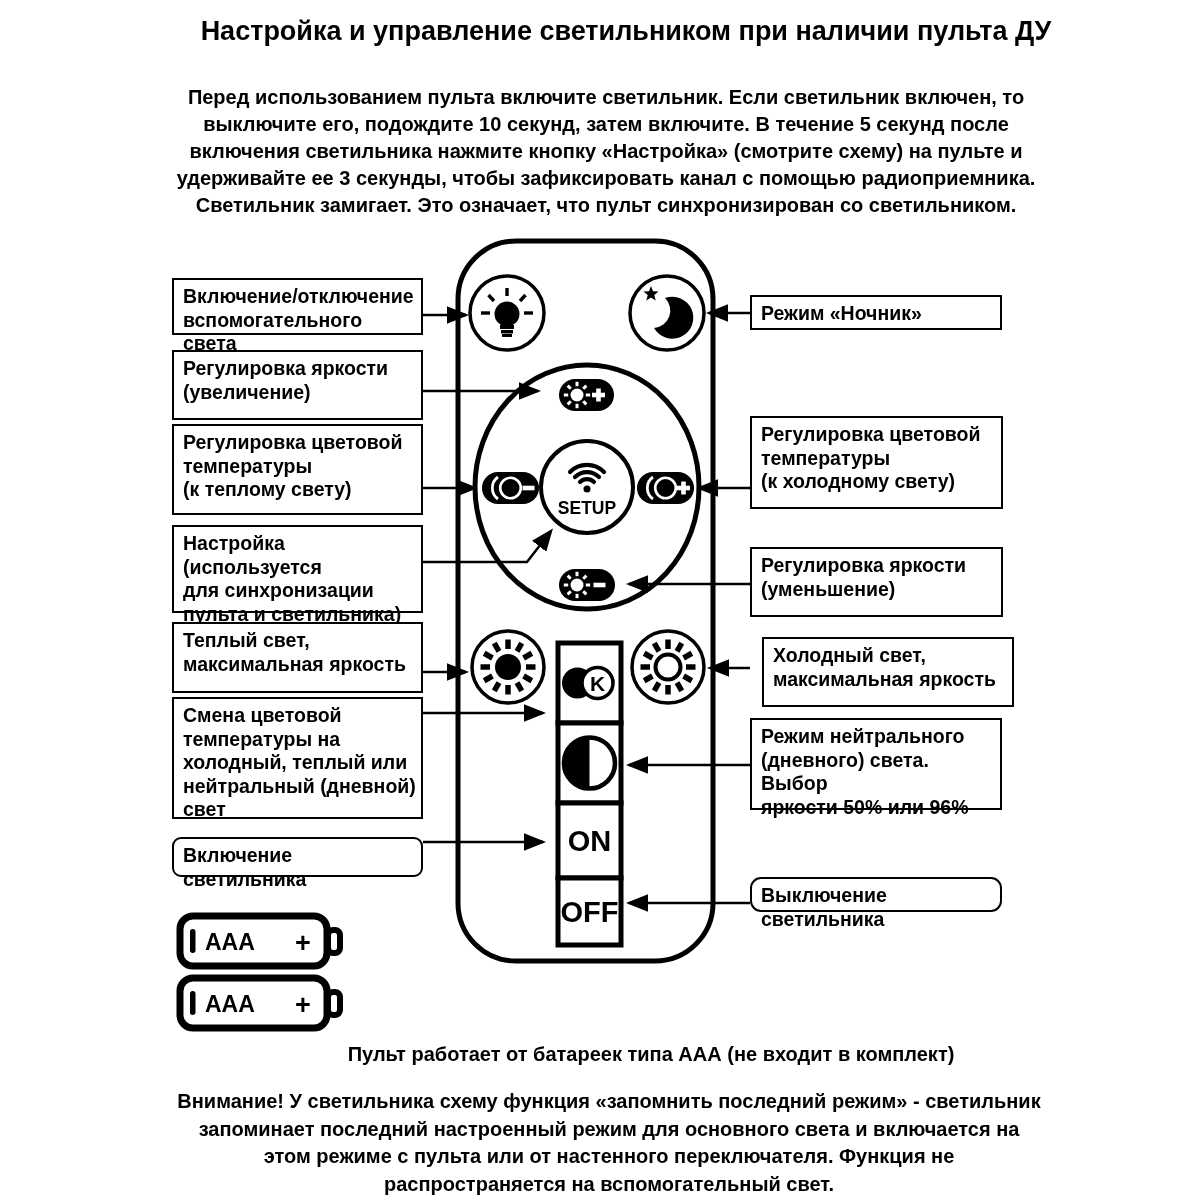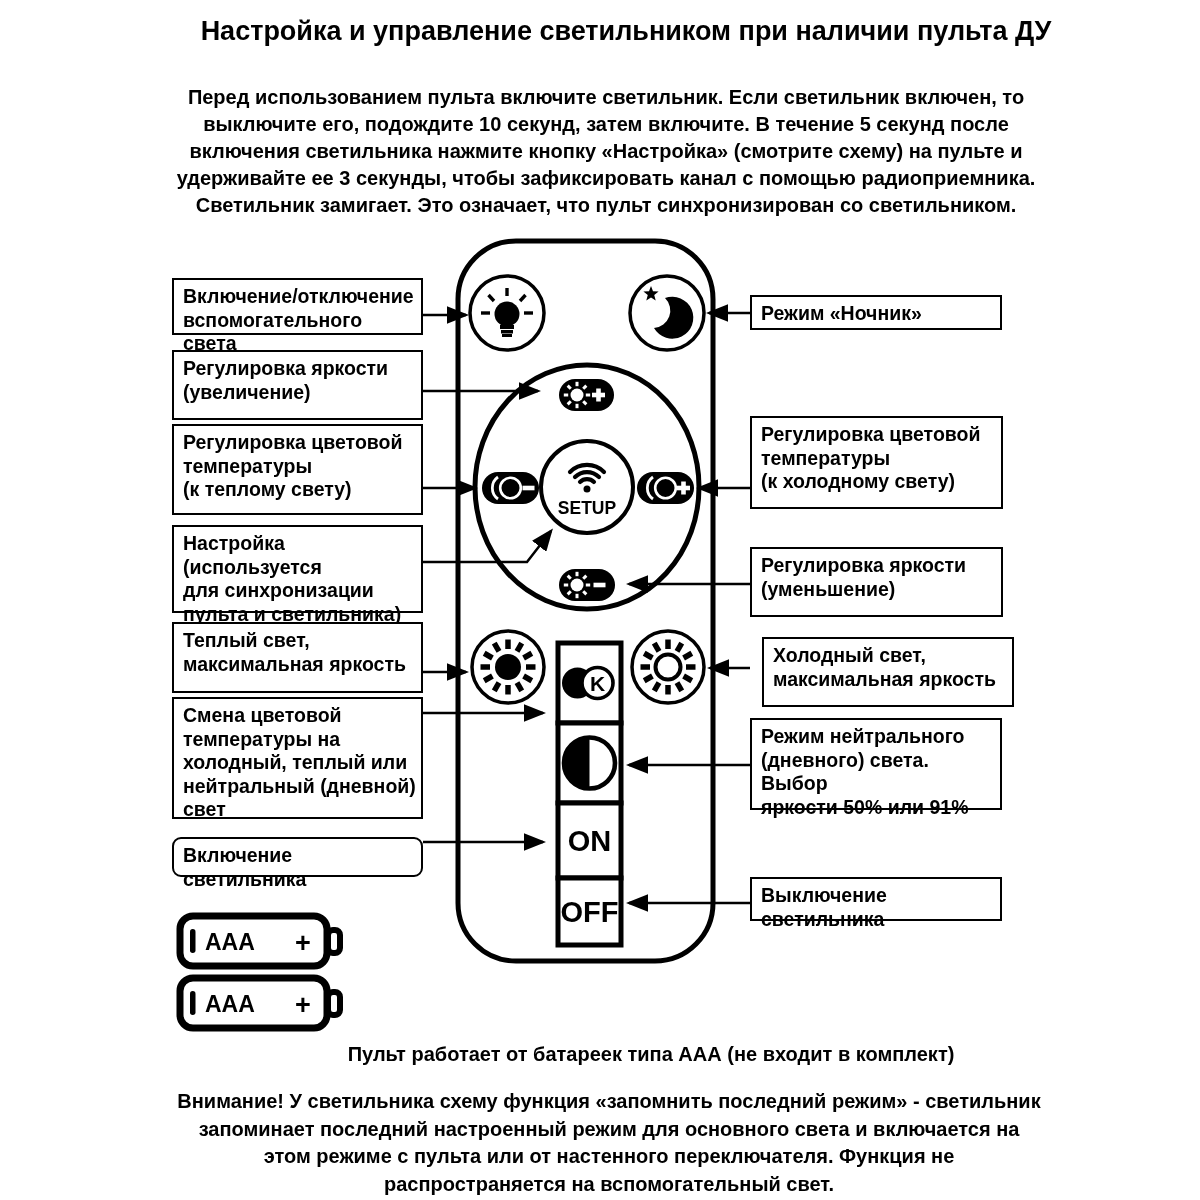--- a/index.html
+++ b/index.html
@@ -224,17 +224,17 @@
 <div class="lbl" style="left:750px;top:295px;width:252px;height:35px;">Режим «Ночник»</div>
 <div class="lbl" style="left:750px;top:416px;width:253px;height:93px;">Регулировка цветовой
 температуры
 (к холодному свету)</div>
 <div class="lbl" style="left:750px;top:547px;width:253px;height:70px;">Регулировка яркости
 (уменьшение)</div>
 <div class="lbl" style="left:750px;top:637px;width:252px;height:70px;margin-left:12px;">Холодный свет,
 максимальная яркость</div>
 <div class="lbl" style="left:750px;top:718px;width:252px;height:92px;">Режим нейтрального
 (дневного) света. Выбор
-яркости 50% или 91%</div>
-<div class="lbl" style="left:750px;top:877px;width:252px;height:44px;">Выключение светильника</div>
+яркости 50% или 96%</div>
+<div class="lbl" style="left:750px;top:877px;width:252px;height:35px;border-radius:11px;">Выключение светильника</div>
 
 <div class="para" id="battery-note">Пульт работает от батареек типа ААА (не входит в комплект)</div>
 <div class="para" id="warning">Внимание! У светильника схему функция «запомнить последний режим» - светильник запоминает последний настроенный режим для основного света и включается на этом режиме с пульта или от настенного переключателя. Функция не распространяется на вспомогательный свет.</div>
 
 </body></html>

